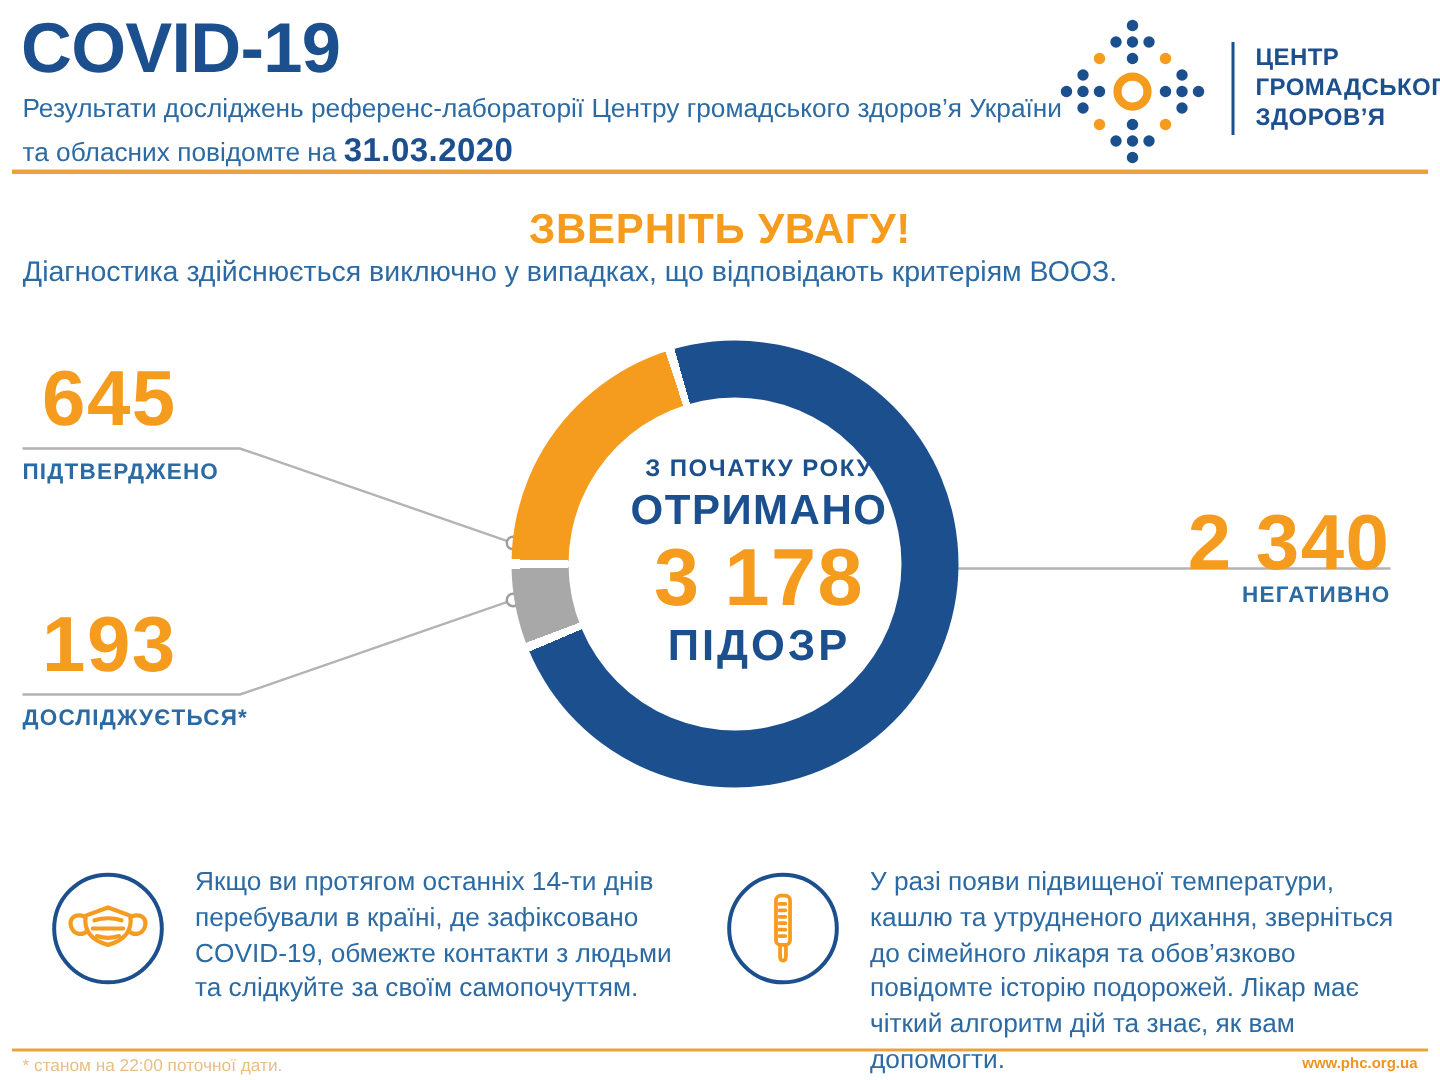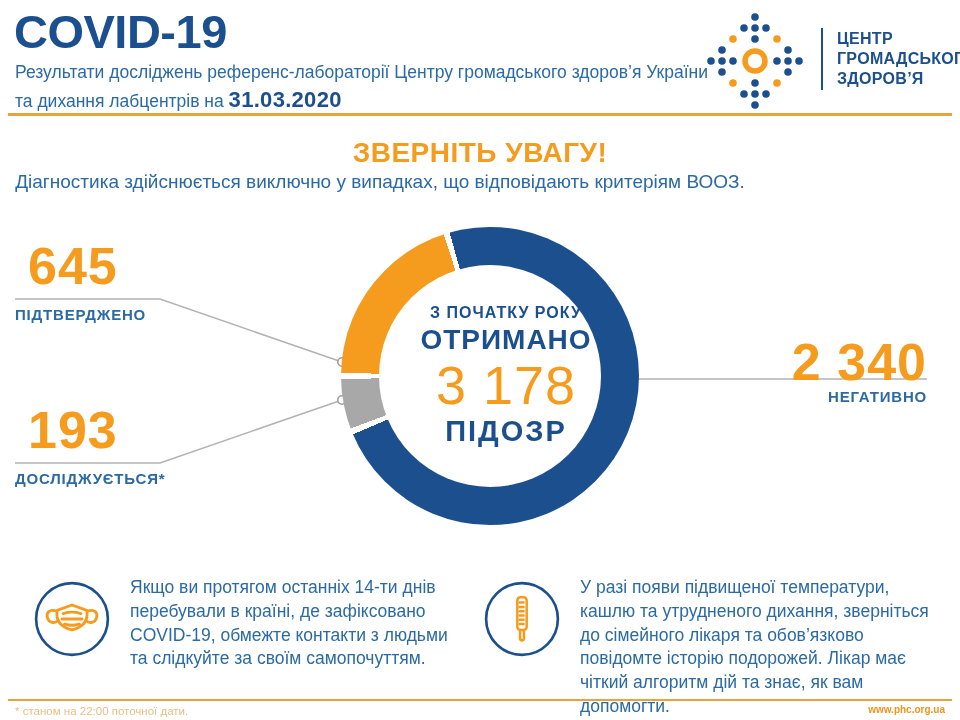--- a/index.html
+++ b/index.html
@@ -19,21 +19,21 @@
   
   .notice-heading { position:absolute; left:0; top:137px; width:960px; text-align:center; font-size:28px; font-weight:700; color:#F59B1E; letter-spacing:0.5px; }
   .notice-text { position:absolute; left:0; top:171px; width:760px; text-align:center; font-size:19px; color:#2B6AA3; }
 
   
   .donut { position:absolute; left:341px; top:227px; width:298px; height:298px; border-radius:50%; }
   .donut-hole { position:absolute; left:38px; top:38px; width:222px; height:222px; border-radius:50%; background:#fff; }
   .donut-center { position:absolute; left:16px; top:0; width:100%; height:100%; display:flex; flex-direction:column; align-items:center; justify-content:center; text-align:left; }
   .dc-small { font-size:16px; font-weight:700; color:#1B4F8E; letter-spacing:1px; }
   .dc-med   { font-size:28px; font-weight:700; color:#1B4F8E; letter-spacing:1px; margin-top:2px; }
-  .dc-big   { font-size:54px; font-weight:400; color:#F59B1E; letter-spacing:1px; line-height:1.0; margin-top:2px; }
+  .dc-big   { font-size:54px; font-weight:700; color:#F59B1E; letter-spacing:1px; line-height:1.0; margin-top:2px; }
   .dc-med2  { font-size:29px; font-weight:700; color:#1B4F8E; letter-spacing:2px; margin-top:3px; }
 
   
   .leads { position:absolute; left:0; top:0; width:960px; height:720px; pointer-events:none; }
 
   
   .co-num { position:absolute; font-size:52px; font-weight:700; color:#F59B1E; letter-spacing:1px; }
   .co-label { position:absolute; font-size:15px; font-weight:700; color:#2B6AA3; letter-spacing:0.8px; }
   #num-confirmed { left:28px; top:236px; }
   #lbl-confirmed { left:15px; top:306px; }
@@ -55,21 +55,21 @@
   .foot-note { position:absolute; left:15px; top:705px; font-size:11.5px; color:#E9BE85; }
   .foot-site { position:absolute; right:15px; top:704px; font-size:10px; font-weight:700; color:#F0941F; text-decoration:none; }
 </style>
 </head>
 <body>
 
 <div id="stage">
 
   <div class="title">COVID-19</div>
   <div class="sub1">Результати досліджень референс-лабораторії Центру громадського здоров’я України</div>
-  <div class="sub2"><span>та дихання лабцентрів на </span><b>31.03.2020</b></div>
+  <div class="sub2"><span>та обласних повідомте на </span><b>31.03.2020</b></div>
 
   <svg class="logo-dots" width="112" height="106" viewBox="0 0 112 106" id="logo-svg">
       <circle cx="56" cy="9" r="3.8" fill="#1B4F8E"></circle>
       <circle cx="45" cy="20" r="3.8" fill="#1B4F8E"></circle>
       <circle cx="56" cy="20" r="3.8" fill="#1B4F8E"></circle>
       <circle cx="67" cy="20" r="3.8" fill="#1B4F8E"></circle>
       <circle cx="56" cy="31" r="3.8" fill="#1B4F8E"></circle>
       <circle cx="56" cy="75" r="3.8" fill="#1B4F8E"></circle>
       <circle cx="45" cy="86" r="3.8" fill="#1B4F8E"></circle>
       <circle cx="56" cy="86" r="3.8" fill="#1B4F8E"></circle>

